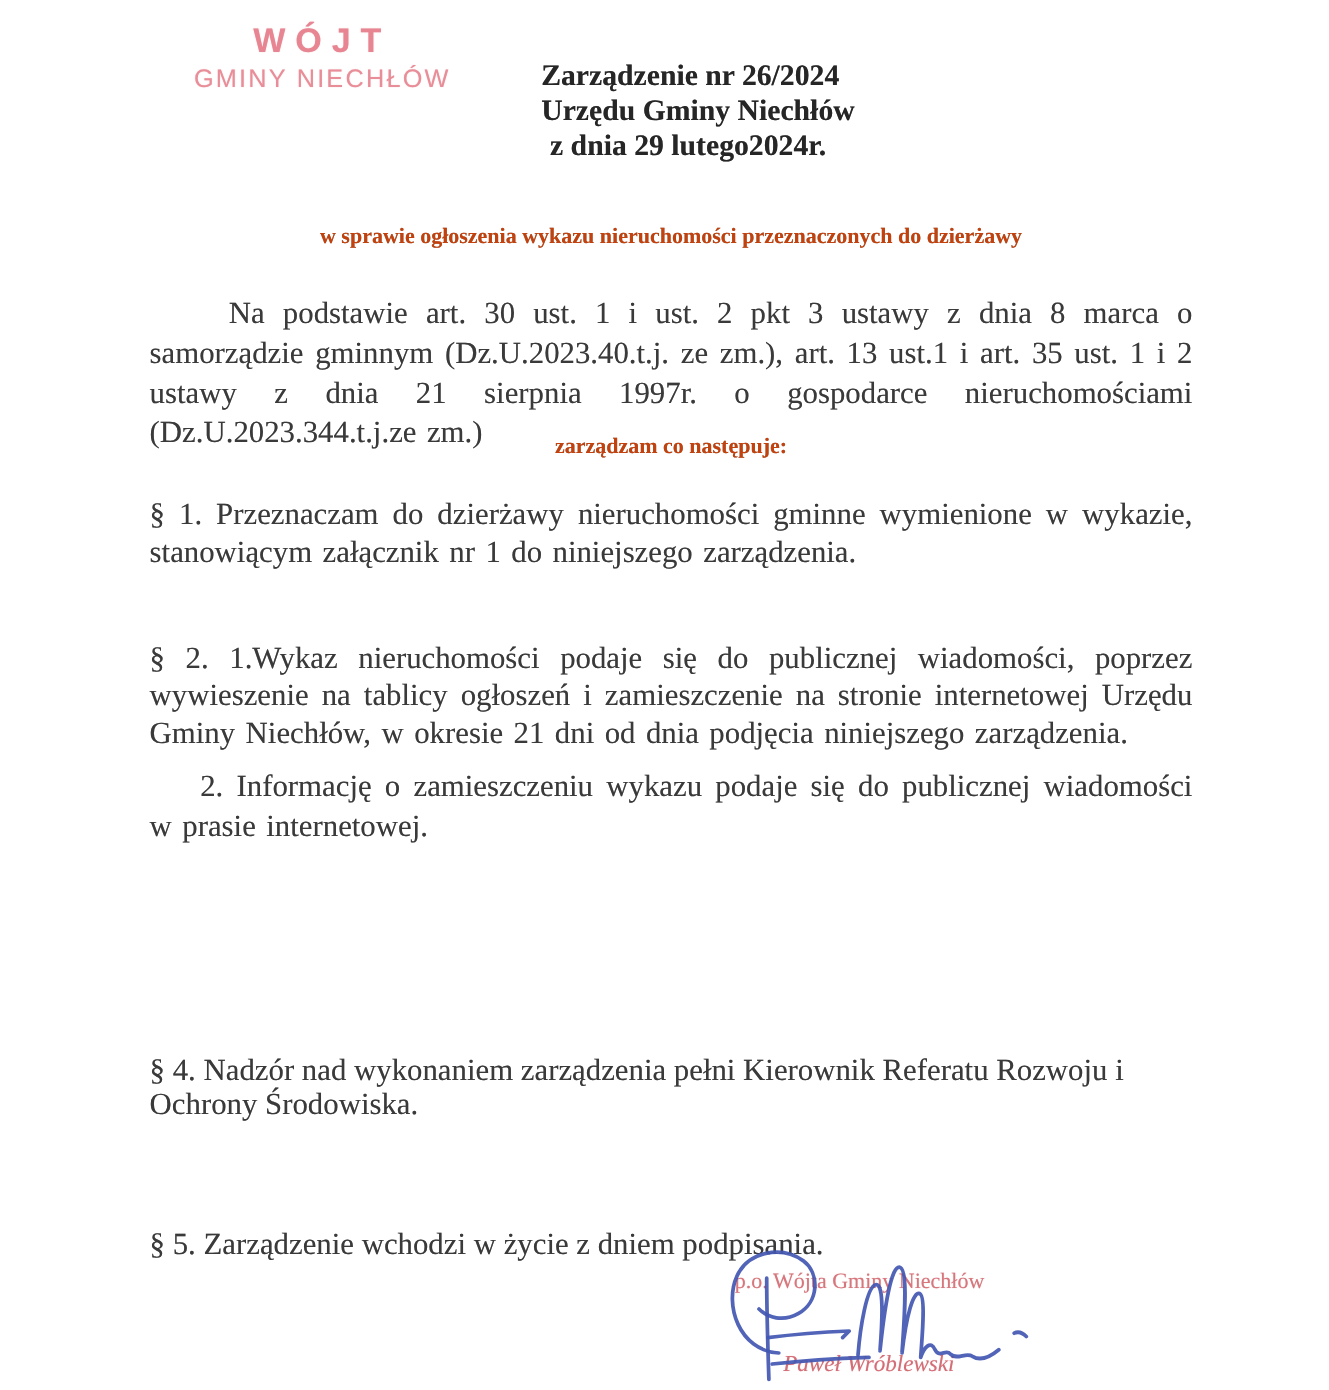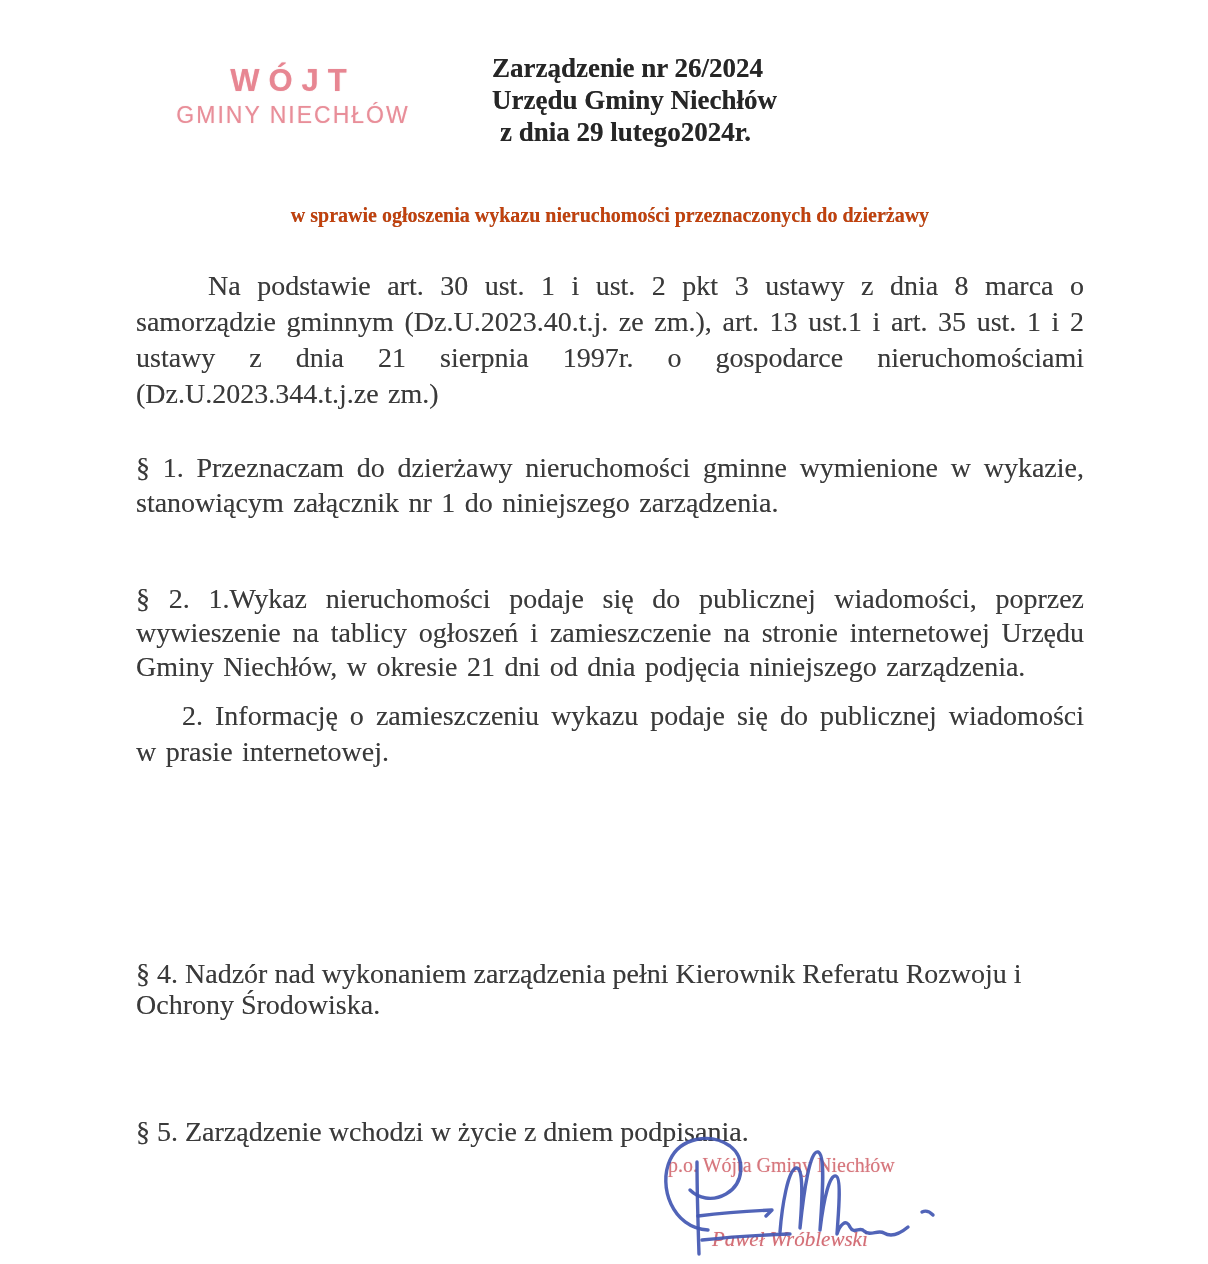--- a/index.html
+++ b/index.html
@@ -22,21 +22,20 @@
     color:#e47683;
     line-height:1.1;
     user-select:none;
   }
   .stamp-line1{
     font-size:31px;
     font-weight:700;
     letter-spacing:9px;
     opacity:.88;
     text-shadow:0 0 1px rgba(228,118,131,.55);
-    margin-top:44px;
   }
   .stamp-line2{
     margin-top:5px;
     font-size:23px;
     font-weight:400;
     letter-spacing:2px;
     opacity:.82;
     text-shadow:0 0 1px rgba(228,118,131,.5);
   }
   
@@ -122,20 +121,21 @@
   <div class="heading">
     <div class="h1">Zarządzenie nr 26/2024</div>
     <div class="h2">Urzędu Gminy Niechłów</div>
     <div class="h3">z dnia 29 lutego2024r.</div>
   </div>
 
   <div class="doc-text center bold subject">w sprawie ogłoszenia wykazu nieruchomości przeznaczonych do dzierżawy</div>
 
   <div class="doc-text justify indent-lg legal-basis">Na podstawie art. 30 ust. 1 i ust. 2 pkt 3 ustawy z dnia 8 marca o samorządzie gminnym (Dz.U.2023.40.t.j. ze zm.), art. 13 ust.1 i art. 35 ust. 1 i 2 ustawy z dnia 21 sierpnia 1997r. o gospodarce nieruchomościami (Dz.U.2023.344.t.j.ze zm.)</div>
 
+  <div class="doc-text center bold order-clause">zarządzam co następuje:</div>
 
   <div class="doc-text justify par1">§ 1. Przeznaczam do dzierżawy nieruchomości gminne wymienione w wykazie, stanowiącym załącznik nr 1  do niniejszego zarządzenia.</div>
   <div class="doc-text justify par2">§ 2. 1.Wykaz nieruchomości podaje się do publicznej wiadomości, poprzez wywieszenie na tablicy ogłoszeń i zamieszczenie na stronie internetowej Urzędu Gminy Niechłów, w okresie 21 dni od dnia podjęcia niniejszego zarządzenia.</div>
   <div class="doc-text justify indent-sm par2b">2. Informację o zamieszczeniu wykazu podaje się do publicznej wiadomości w prasie internetowej.</div>
   <div class="doc-text par4">§ 4. Nadzór nad wykonaniem zarządzenia pełni Kierownik Referatu Rozwoju i Ochrony Środowiska.</div>
   <div class="doc-text par5">§ 5. Zarządzenie wchodzi w życie z dniem podpisania.</div>
 
   <div class="signature">
     <div class="sig-title">p.o. Wójta Gminy Niechłów</div>
     <div class="sig-name">Paweł Wróblewski</div>

